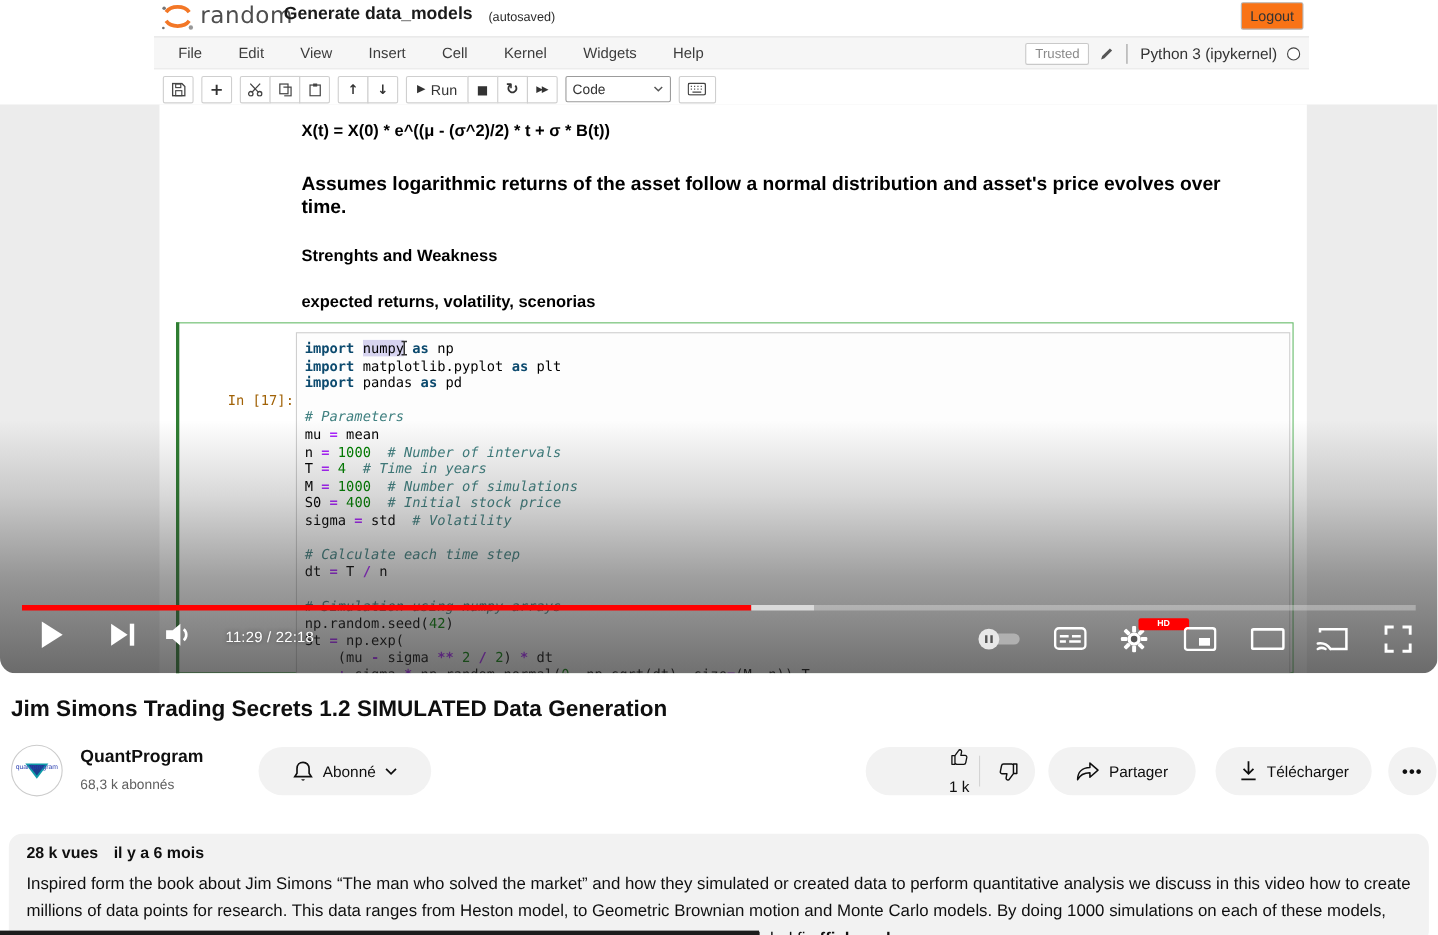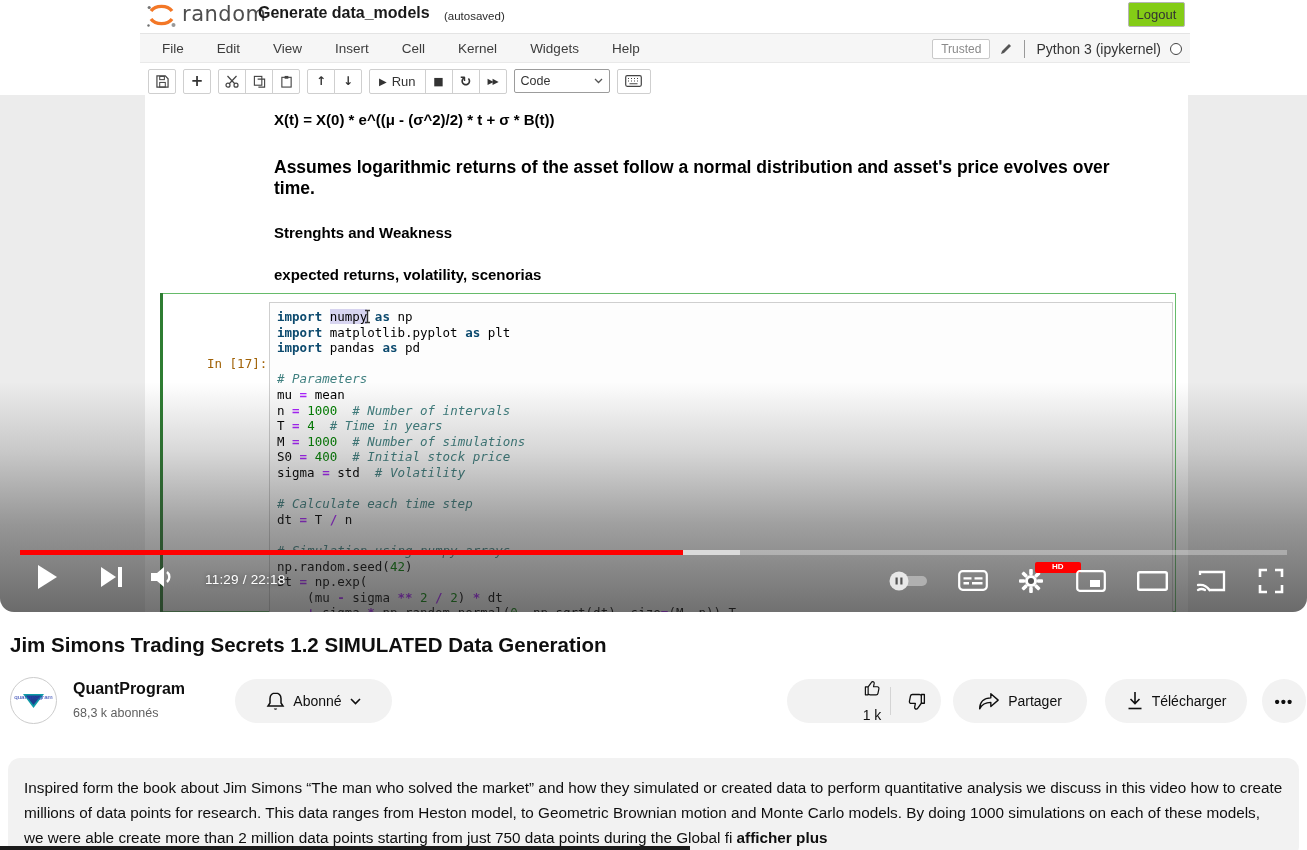--- a/index.html
+++ b/index.html
@@ -11,21 +11,21 @@
   .video { position:absolute; left:0; top:0; width:1307px; height:612px; background:#fff;
            border-radius:0 0 14px 14px; overflow:hidden; }
 
   
   .jp-top { position:absolute; left:0; top:0; width:100%; height:32px; background:#fff; }
   .jp-logo { position:absolute; left:146px; top:2px; display:flex; align-items:flex-start; gap:6px; }
   .jp-logo-text { font-size:21px; color:#4e4e4e; letter-spacing:.5px; font-family:"DejaVu Sans",sans-serif; }
   .jp-title { position:absolute; left:258px; top:4px; font-size:16px; font-weight:bold; color:#1a1a1a; }
   .jp-autosaved { position:absolute; left:444px; top:10px; font-size:11.5px; color:#2b2b2b; }
   .logout-btn { position:absolute; left:1128px; top:2px; width:57px; height:25px; border:1px solid #b6b6b6;
-                border-radius:2px; background:#84cc16; font-size:13px; color:#333; text-align:center; line-height:23px; }
+                border-radius:2px; background:#f97316; font-size:13px; color:#333; text-align:center; line-height:23px; }
 
   
   .jp-menubar { position:absolute; left:140px; top:33px; width:1050px; height:30px; background:#f6f6f6;
                 border-top:1px solid #e4e4e4; border-bottom:1px solid #e9e9e9; display:flex; align-items:center; }
   .jp-menu-items { display:flex; gap:33px; padding-left:22px; font-size:13.5px; color:#3c3c3c; }
   .jp-menu-items span { cursor:default; }
   .jp-menu-right { position:absolute; right:8px; top:0; height:30px; display:flex; align-items:center; gap:9px; }
   .trusted-badge { border:1px solid #c9c9c9; border-radius:2px; background:#fff; color:#8a8a8a;
                    font-size:12px; padding:2px 8px; }
   .kernel-divider { width:1px; height:18px; background:#999; margin:0 2px; }
@@ -402,20 +402,24 @@
       <path d="M2.5 17.5 h13" stroke="#0f0f0f" stroke-width="1.6"></path>
     </svg>
     <span>Télécharger</span>
   </div>
 
   <div class="more-btn">
     <span>•••</span>
   </div>
 
   <div class="desc-card">
+    <div class="desc-meta">
+      <span>28 k vues</span>
+      <span>il y a 6 mois</span>
+    </div>
     <div class="desc-text">
       <span>Inspired form the book about Jim Simons “The man who solved the market” and how they simulated or created data to perform quantitative analysis we discuss in this video how to create millions of data points for research. This data ranges from Heston model, to Geometric Brownian motion and Monte Carlo models. By doing 1000 simulations on each of these models, we were able create more than 2 million data points starting from just 750 data points during the Global fi</span>
       <span class="desc-more">afficher plus</span>
     </div>
   </div>
 
   <div class="bottom-bar"></div>
 </div>
 
 </body></html>

